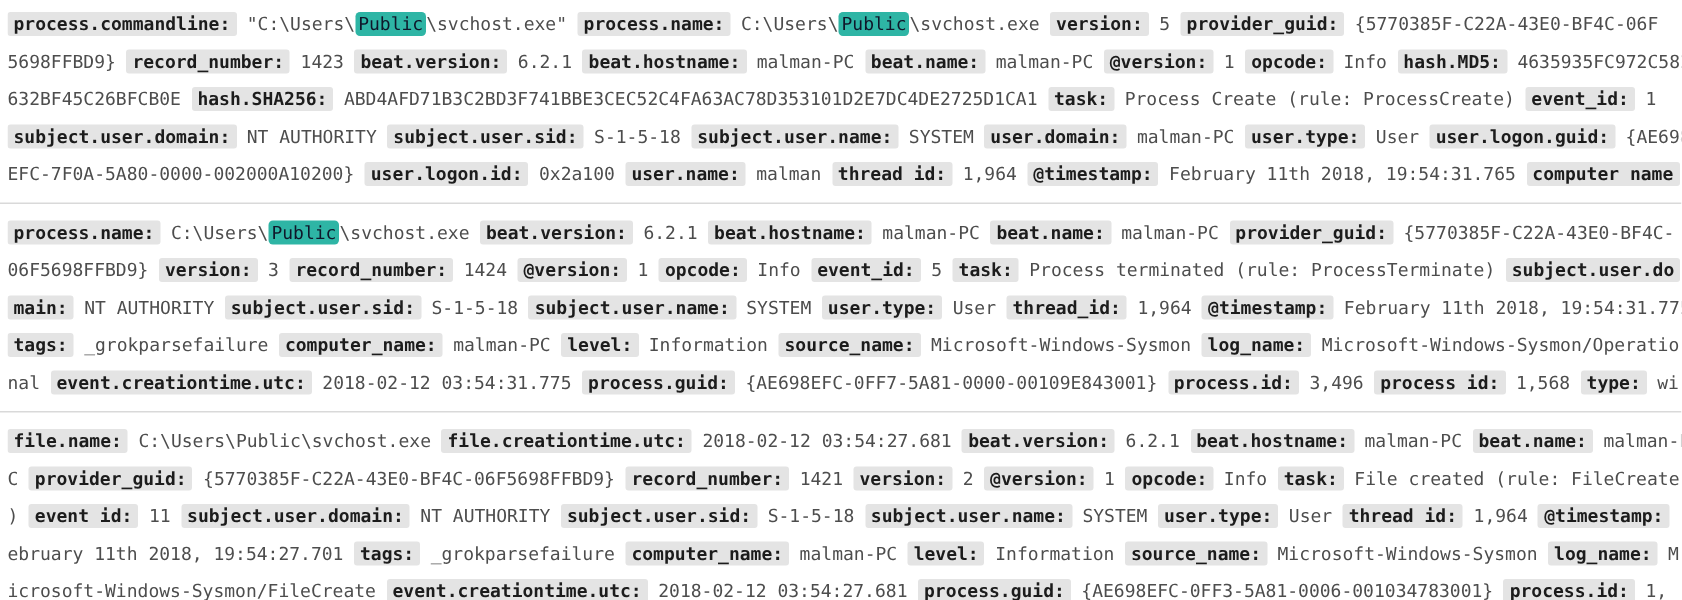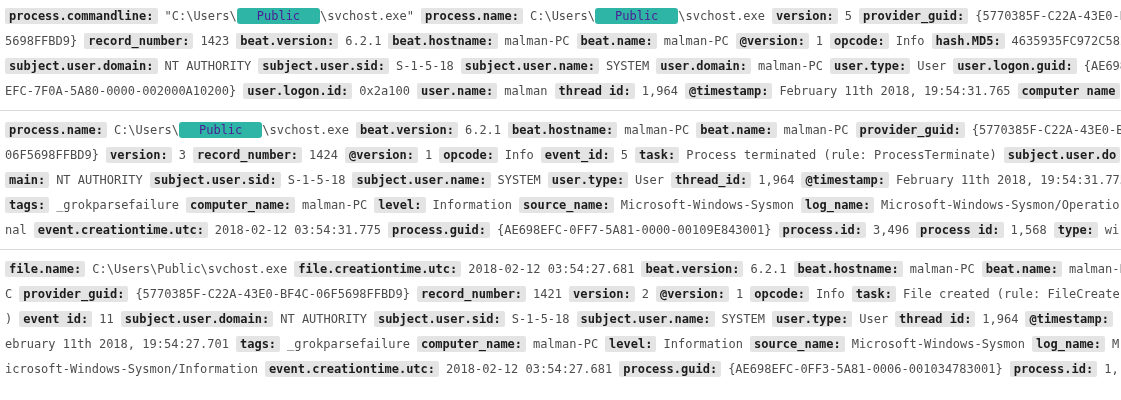--- a/index.html
+++ b/index.html
@@ -25,51 +25,52 @@
   .k {
     background: var(--field-badge-bg, #e4e4e4);
     color: #1c1c1c;
     font-weight: bold;
     padding: 1px 4px;
     border-radius: 2px;
   }
   .v { color: var(--value-text, #4d4d4d); }
   .m {
     background: var(--highlight-bg, #2eb5a5);
-    color: #4c1d95;
-    padding: 1px 20px;
+    color: #0f172a;
+    padding: 1px 2px;
     border-radius: 3px;
   }
   .separator {
     border: none;
     border-top: 1px solid var(--separator, #d9d9d9);
     height: 0;
     margin: 6px 0 7px -5px;
     width: 1121px;
   }
 </style>
 </head>
 <body>
 
 <div class="log-list">
     <div class="entry">
       <div class="line"><span class="seg k">process.commandline:</span><span class="seg v g">"C:\Users\</span><span class="seg m g">Public</span><span class="seg v">\svchost.exe"</span><span class="seg k">process.name:</span><span class="seg v g">C:\Users\</span><span class="seg m g">Public</span><span class="seg v">\svchost.exe</span><span class="seg k">version:</span><span class="seg v">5</span><span class="seg k">provider_guid:</span><span class="seg v">{5770385F-C22A-43E0-BF4C-06F</span></div>
       <div class="line"><span class="seg v">5698FFBD9}</span><span class="seg k">record_number:</span><span class="seg v">1423</span><span class="seg k">beat.version:</span><span class="seg v">6.2.1</span><span class="seg k">beat.hostname:</span><span class="seg v">malman-PC</span><span class="seg k">beat.name:</span><span class="seg v">malman-PC</span><span class="seg k">@version:</span><span class="seg v">1</span><span class="seg k">opcode:</span><span class="seg v">Info</span><span class="seg k">hash.MD5:</span><span class="seg v">4635935FC972C582</span></div>
+      <div class="line"><span class="seg v">632BF45C26BFCB0E</span><span class="seg k">hash.SHA256:</span><span class="seg v">ABD4AFD71B3C2BD3F741BBE3CEC52C4FA63AC78D353101D2E7DC4DE2725D1CA1</span><span class="seg k">task:</span><span class="seg v">Process Create (rule: ProcessCreate)</span><span class="seg k">event_id:</span><span class="seg v">1</span></div>
       <div class="line"><span class="seg k">subject.user.domain:</span><span class="seg v">NT AUTHORITY</span><span class="seg k">subject.user.sid:</span><span class="seg v">S-1-5-18</span><span class="seg k">subject.user.name:</span><span class="seg v">SYSTEM</span><span class="seg k">user.domain:</span><span class="seg v">malman-PC</span><span class="seg k">user.type:</span><span class="seg v">User</span><span class="seg k">user.logon.guid:</span><span class="seg v">{AE698</span></div>
       <div class="line"><span class="seg v">EFC-7F0A-5A80-0000-002000A10200}</span><span class="seg k">user.logon.id:</span><span class="seg v">0x2a100</span><span class="seg k">user.name:</span><span class="seg v">malman</span><span class="seg k">thread id:</span><span class="seg v">1,964</span><span class="seg k">@timestamp:</span><span class="seg v">February 11th 2018, 19:54:31.765</span><span class="seg k">computer name</span></div>
     </div>
     <div class="separator"></div>
     <div class="entry">
       <div class="line"><span class="seg k">process.name:</span><span class="seg v g">C:\Users\</span><span class="seg m g">Public</span><span class="seg v">\svchost.exe</span><span class="seg k">beat.version:</span><span class="seg v">6.2.1</span><span class="seg k">beat.hostname:</span><span class="seg v">malman-PC</span><span class="seg k">beat.name:</span><span class="seg v">malman-PC</span><span class="seg k">provider_guid:</span><span class="seg v">{5770385F-C22A-43E0-BF4C-</span></div>
       <div class="line"><span class="seg v">06F5698FFBD9}</span><span class="seg k">version:</span><span class="seg v">3</span><span class="seg k">record_number:</span><span class="seg v">1424</span><span class="seg k">@version:</span><span class="seg v">1</span><span class="seg k">opcode:</span><span class="seg v">Info</span><span class="seg k">event_id:</span><span class="seg v">5</span><span class="seg k">task:</span><span class="seg v">Process terminated (rule: ProcessTerminate)</span><span class="seg k">subject.user.do</span></div>
       <div class="line"><span class="seg k">main:</span><span class="seg v">NT AUTHORITY</span><span class="seg k">subject.user.sid:</span><span class="seg v">S-1-5-18</span><span class="seg k">subject.user.name:</span><span class="seg v">SYSTEM</span><span class="seg k">user.type:</span><span class="seg v">User</span><span class="seg k">thread_id:</span><span class="seg v">1,964</span><span class="seg k">@timestamp:</span><span class="seg v">February 11th 2018, 19:54:31.775</span></div>
       <div class="line"><span class="seg k">tags:</span><span class="seg v">_grokparsefailure</span><span class="seg k">computer_name:</span><span class="seg v">malman-PC</span><span class="seg k">level:</span><span class="seg v">Information</span><span class="seg k">source_name:</span><span class="seg v">Microsoft-Windows-Sysmon</span><span class="seg k">log_name:</span><span class="seg v">Microsoft-Windows-Sysmon/Operatio</span></div>
       <div class="line"><span class="seg v">nal</span><span class="seg k">event.creationtime.utc:</span><span class="seg v">2018-02-12 03:54:31.775</span><span class="seg k">process.guid:</span><span class="seg v">{AE698EFC-0FF7-5A81-0000-00109E843001}</span><span class="seg k">process.id:</span><span class="seg v">3,496</span><span class="seg k">process id:</span><span class="seg v">1,568</span><span class="seg k">type:</span><span class="seg v">wi</span></div>
     </div>
     <div class="separator"></div>
     <div class="entry">
       <div class="line"><span class="seg k">file.name:</span><span class="seg v">C:\Users\Public\svchost.exe</span><span class="seg k">file.creationtime.utc:</span><span class="seg v">2018-02-12 03:54:27.681</span><span class="seg k">beat.version:</span><span class="seg v">6.2.1</span><span class="seg k">beat.hostname:</span><span class="seg v">malman-PC</span><span class="seg k">beat.name:</span><span class="seg v">malman-P</span></div>
       <div class="line"><span class="seg v">C</span><span class="seg k">provider_guid:</span><span class="seg v">{5770385F-C22A-43E0-BF4C-06F5698FFBD9}</span><span class="seg k">record_number:</span><span class="seg v">1421</span><span class="seg k">version:</span><span class="seg v">2</span><span class="seg k">@version:</span><span class="seg v">1</span><span class="seg k">opcode:</span><span class="seg v">Info</span><span class="seg k">task:</span><span class="seg v">File created (rule: FileCreate</span></div>
       <div class="line"><span class="seg v">)</span><span class="seg k">event id:</span><span class="seg v">11</span><span class="seg k">subject.user.domain:</span><span class="seg v">NT AUTHORITY</span><span class="seg k">subject.user.sid:</span><span class="seg v">S-1-5-18</span><span class="seg k">subject.user.name:</span><span class="seg v">SYSTEM</span><span class="seg k">user.type:</span><span class="seg v">User</span><span class="seg k">thread id:</span><span class="seg v">1,964</span><span class="seg k">@timestamp:</span><span class="seg v">F</span></div>
       <div class="line"><span class="seg v">ebruary 11th 2018, 19:54:27.701</span><span class="seg k">tags:</span><span class="seg v">_grokparsefailure</span><span class="seg k">computer_name:</span><span class="seg v">malman-PC</span><span class="seg k">level:</span><span class="seg v">Information</span><span class="seg k">source_name:</span><span class="seg v">Microsoft-Windows-Sysmon</span><span class="seg k">log_name:</span><span class="seg v">M</span></div>
-      <div class="line"><span class="seg v">icrosoft-Windows-Sysmon/Information</span><span class="seg k">event.creationtime.utc:</span><span class="seg v">2018-02-12 03:54:27.681</span><span class="seg k">process.guid:</span><span class="seg v">{AE698EFC-0FF3-5A81-0006-001034783001}</span><span class="seg k">process.id:</span><span class="seg v">1,</span></div>
+      <div class="line"><span class="seg v">icrosoft-Windows-Sysmon/FileCreate</span><span class="seg k">event.creationtime.utc:</span><span class="seg v">2018-02-12 03:54:27.681</span><span class="seg k">process.guid:</span><span class="seg v">{AE698EFC-0FF3-5A81-0006-001034783001}</span><span class="seg k">process.id:</span><span class="seg v">1,</span></div>
     </div>
   </div>
 
 </body></html>

